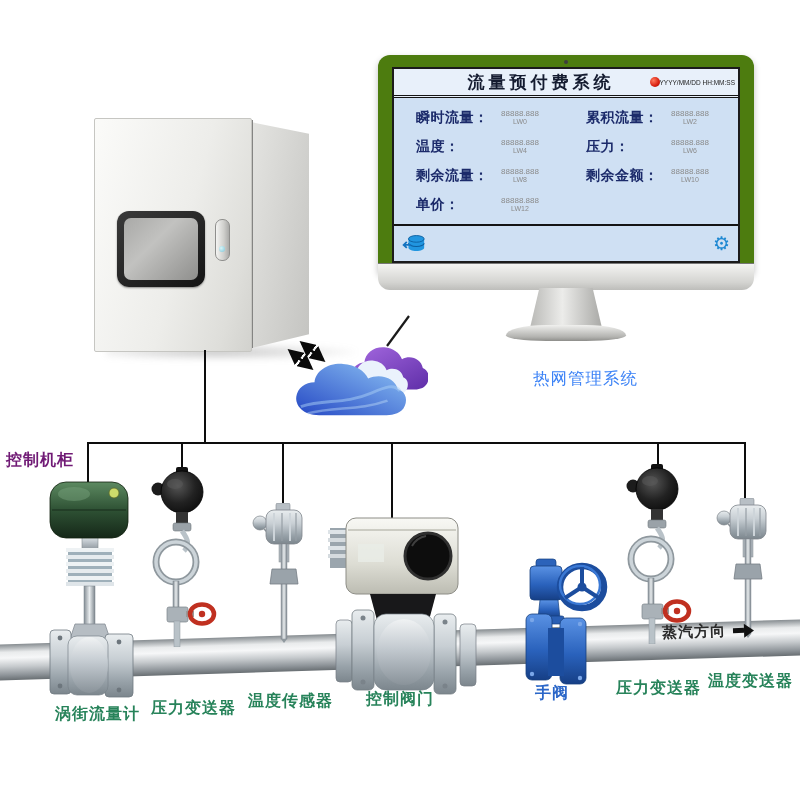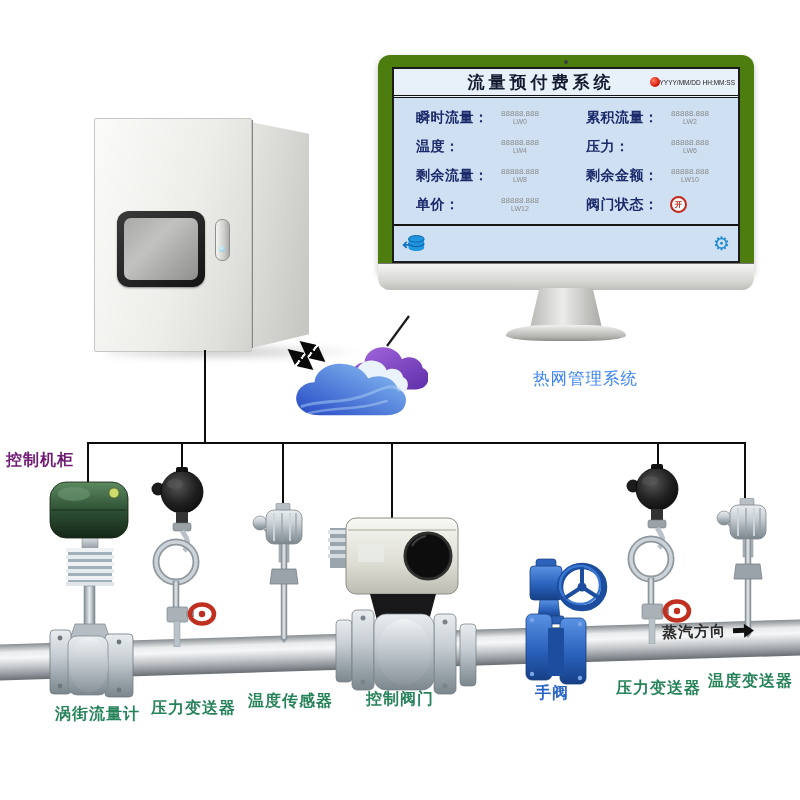--- a/index.html
+++ b/index.html
@@ -212,26 +212,20 @@
                 <span class="t">LW10</span>
               </span>
           </div>
           <div class="f">
             <span class="lbl">单价：</span>
             <span class="vs">
                 <span class="v">88888.888</span>
                 <span class="t">LW12</span>
               </span>
           </div>
-          <div class="f">
-            <span class="lbl">阀门状态：</span>
-            <span class="valve-badge">
-                <span>开</span>
-              </span>
-          </div>
         </div>
         <div class="hmi-footer">
           <svg class="dbicon" viewBox="0 0 26 20">
             <ellipse cx="15.5" cy="5" rx="8.5" ry="3.6" fill="#2196e0"></ellipse>
             <path d="M7,5 v9.5 c0,2 3.8,3.6 8.5,3.6 s8.5,-1.6 8.5,-3.6 V5" fill="#2196e0"></path>
             <path d="M7,9.6 c0,2 3.8,3.6 8.5,3.6 s8.5,-1.6 8.5,-3.6" fill="none" stroke="#0c5e9e" stroke-width="1.2"></path>
             <ellipse cx="15.5" cy="5" rx="8.5" ry="3.6" fill="none" stroke="#0c5e9e" stroke-width="1"></ellipse>
             <path d="M10,11.5 H2 M5.2,8.3 L1.8,11.5 l3.4,3.2" stroke="#1473c0" stroke-width="2" fill="none"></path>
           </svg>
           <span class="gear">⚙</span>

